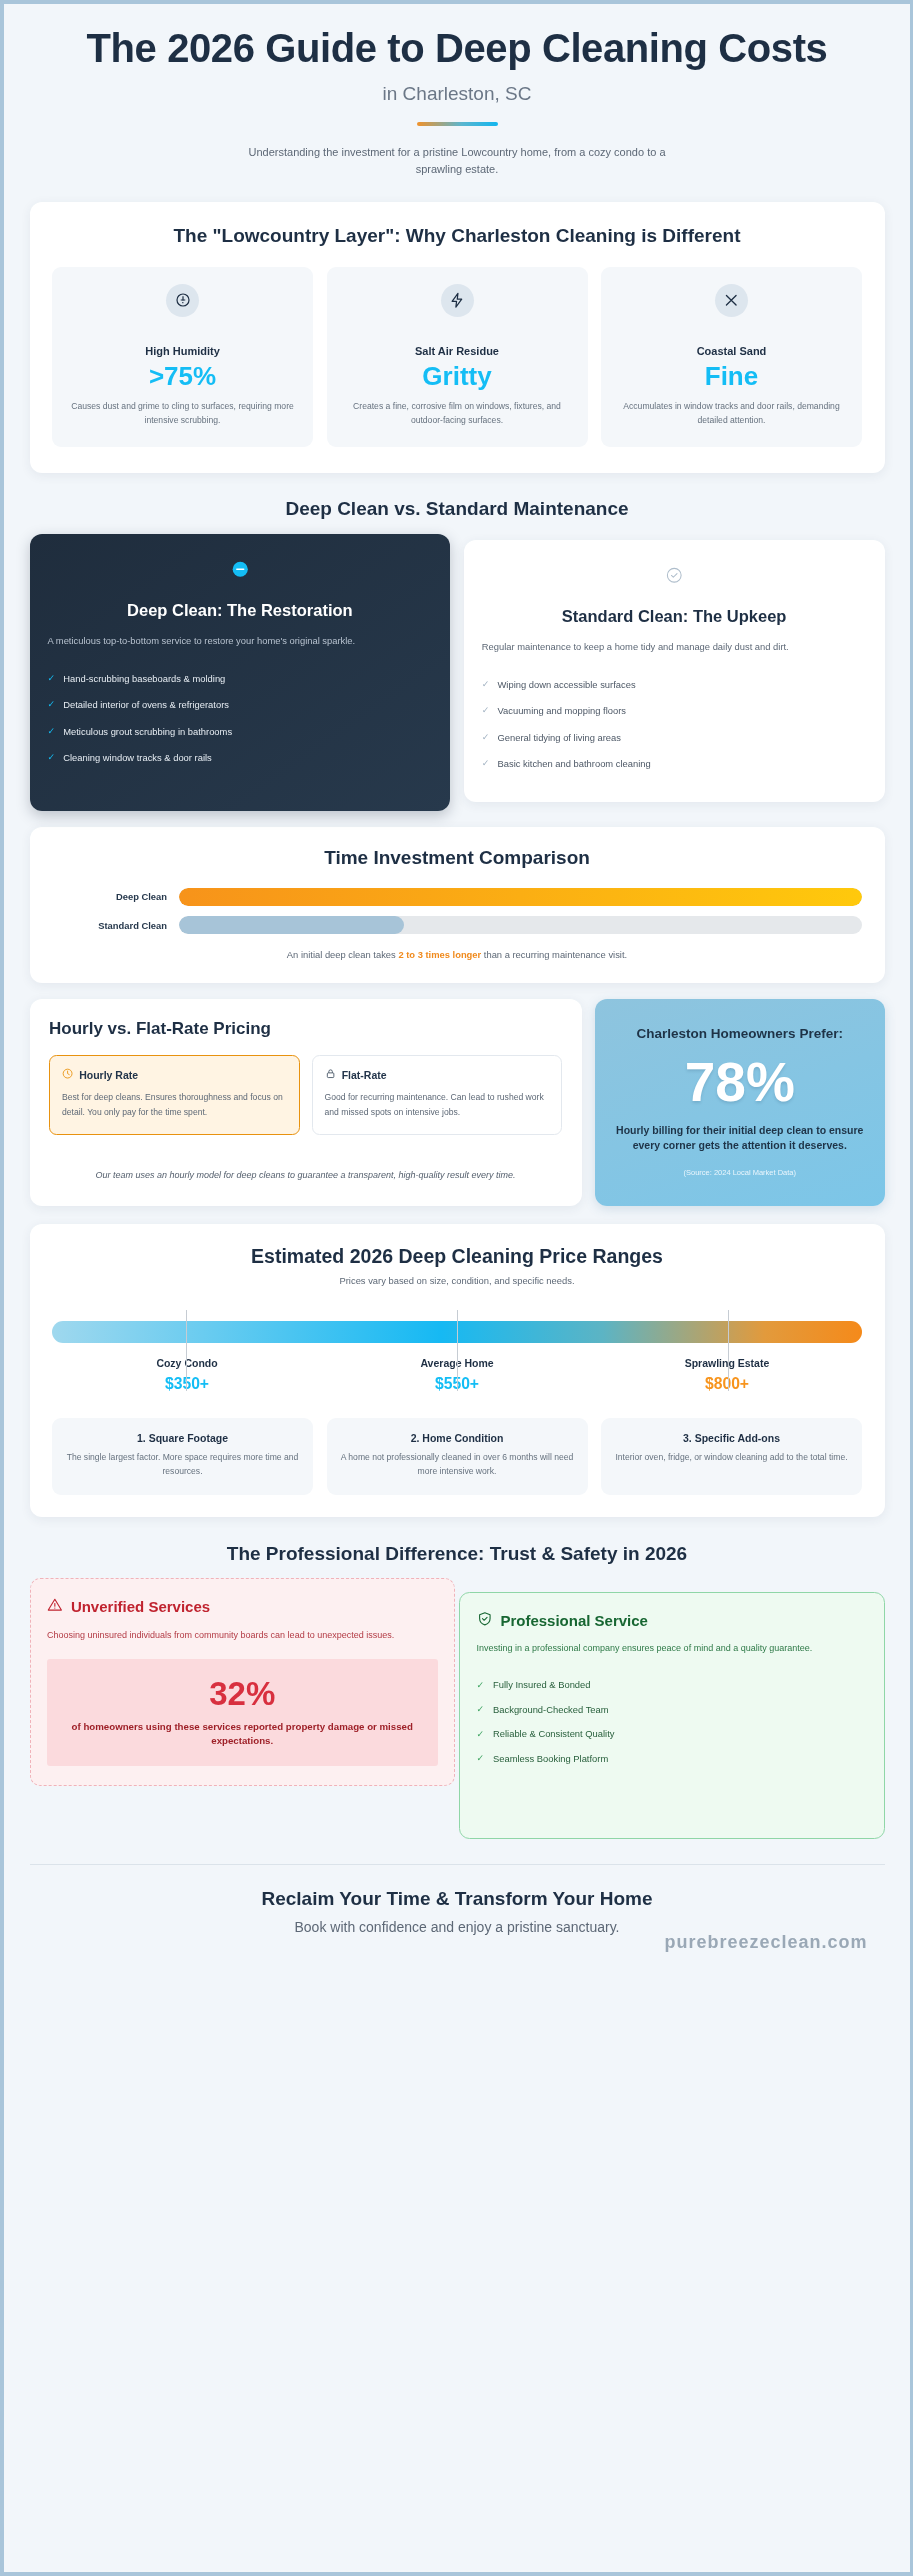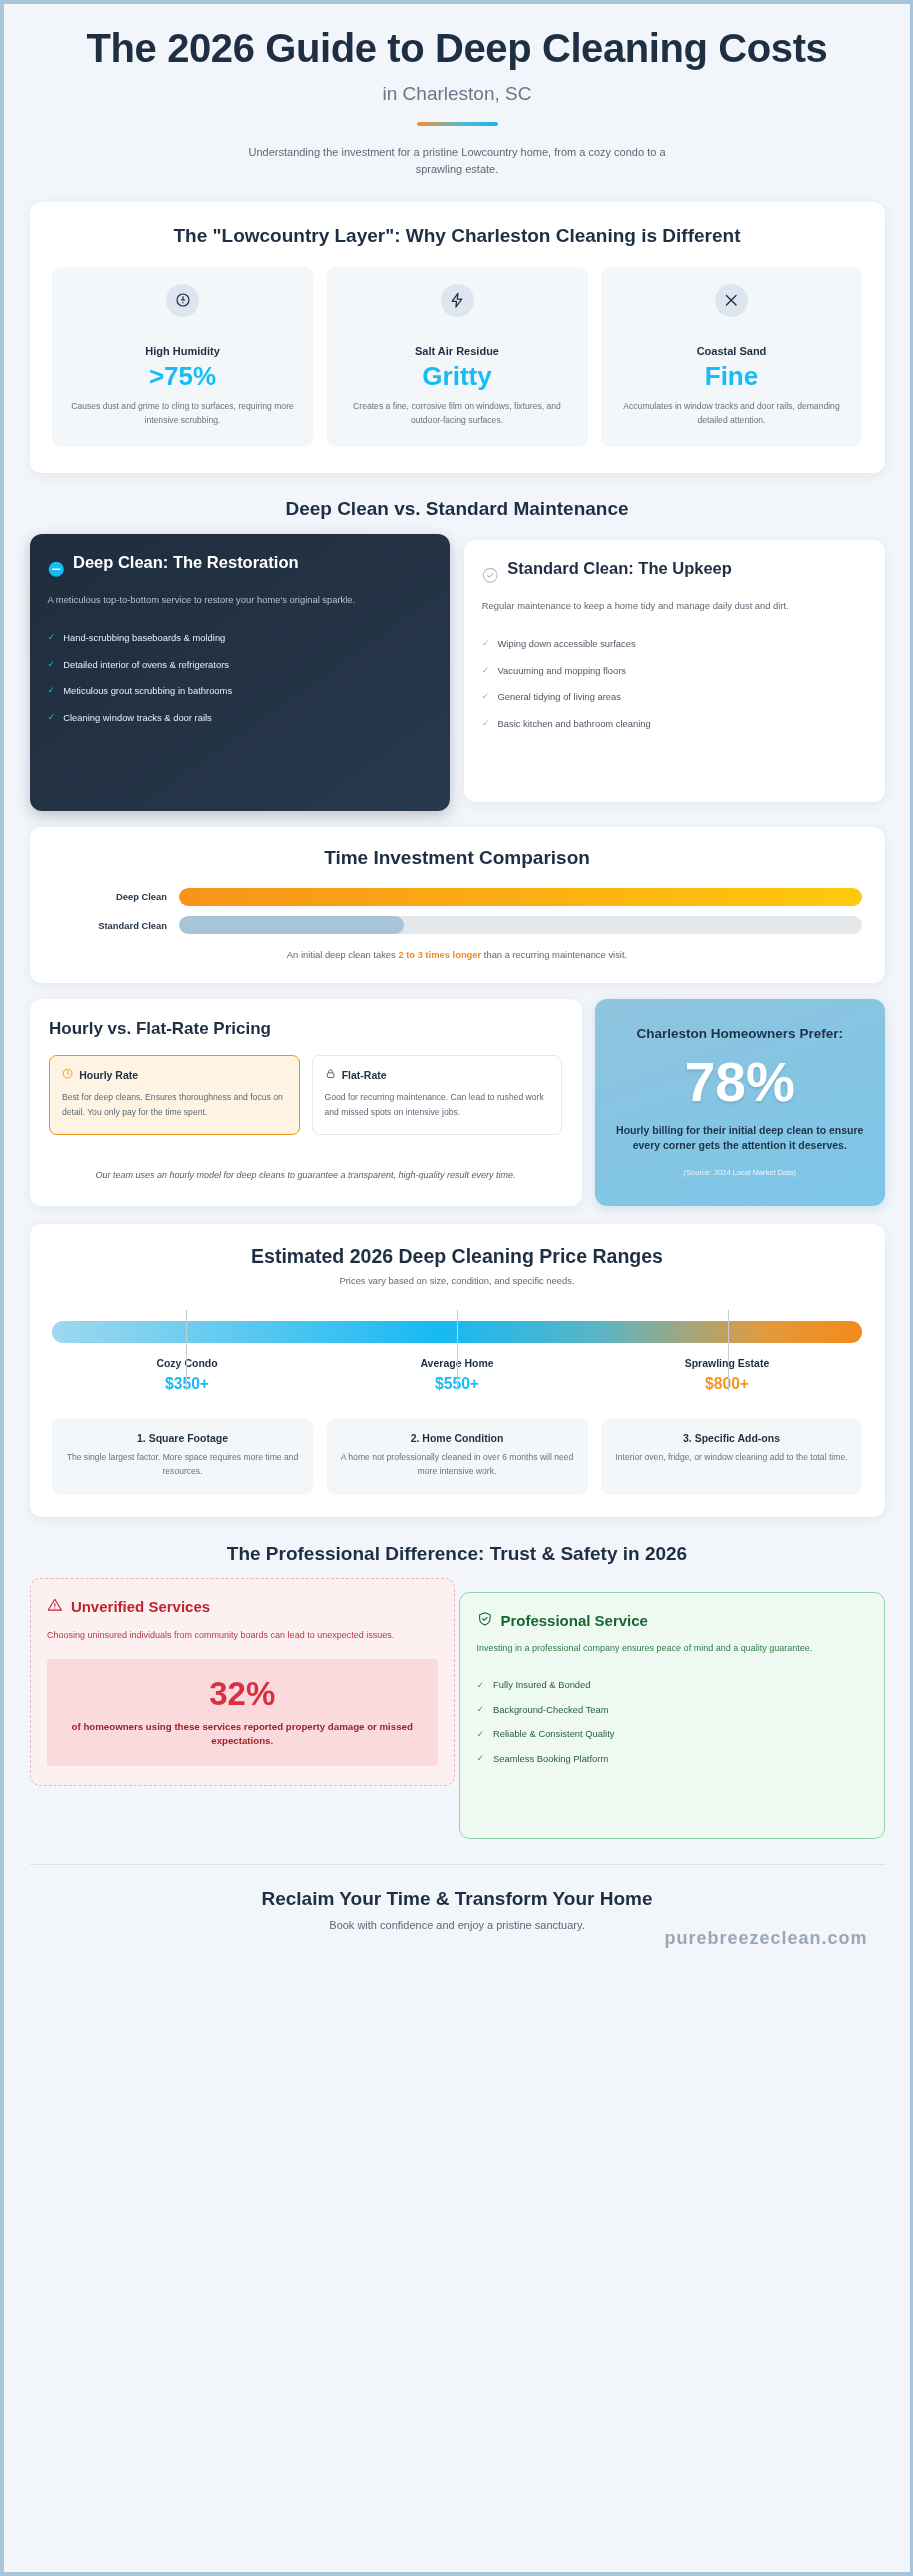--- a/index.html
+++ b/index.html
@@ -115,21 +115,21 @@
     color: #ffffff;
     min-height: 277px;
     box-shadow: 0 4.5px 13.5px rgba(30,45,65,0.25);
   }
   .cmp.light {
     background: #ffffff;
     min-height: 262px;
     box-shadow: 0 2.2px 10.5px rgba(40,60,90,0.07);
     margin-top: 6px;
   }
-  .cmp-head { display: flex; align-items: flex-start; gap: 9px; }
+  .cmp-head { display: flex; align-items: center; gap: 21px; flex-direction: column; }
   .cmp-head .badge {
     flex: 0 0 auto; margin-top: 7.5px;
   }
   .cmp-head h3 {
     font-size: 16.5px; font-weight: bold; line-height: 1.18;
     font-stretch: condensed;
   }
   .cmp.dark h3 { color: #ffffff; }
   .cmp.light h3 { color: #1e2f44; }
   .cmp p.blurb {
@@ -304,21 +304,21 @@
   }
   #procard li .gk { color: #3aa25e; font-size: 9px; }
 
   
   .footsep { height: 1.1px; background: #dbe3ea; margin: 25.5px 0 0 0; }
   .foot { text-align: center; padding: 22.5px 0 4.5px 0; position: relative; }
   .foot h2 {
     font-size: 19px; font-weight: bold; color: #1e2f44; font-stretch: condensed;
   }
   .foot p {
-    margin-top: 9px; font-size: 11px; color: #5d6876;
+    margin-top: 9px; font-size: 14px; color: #5d6876;
   }
   .watermark {
     position: absolute; right: 17px; bottom: -13.5px;
     font-size: 18px; font-weight: bold; color: #9aa8b6;
     letter-spacing: 1px;
   }
 </style>
 </head>
 <body>
 

